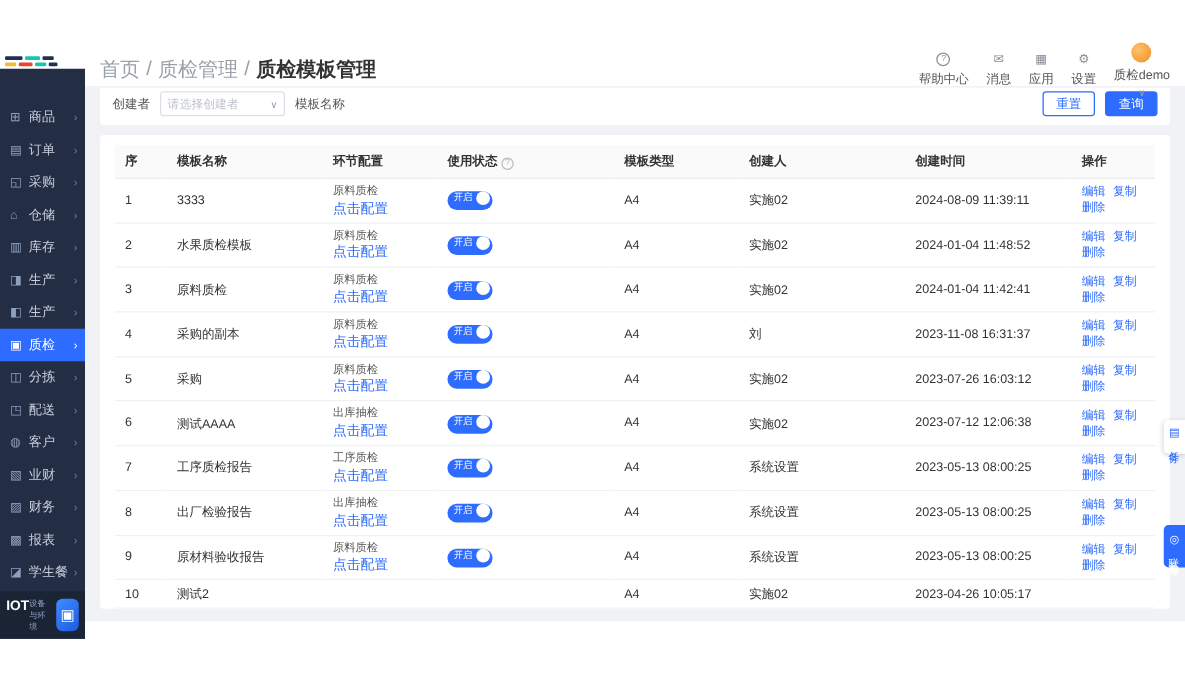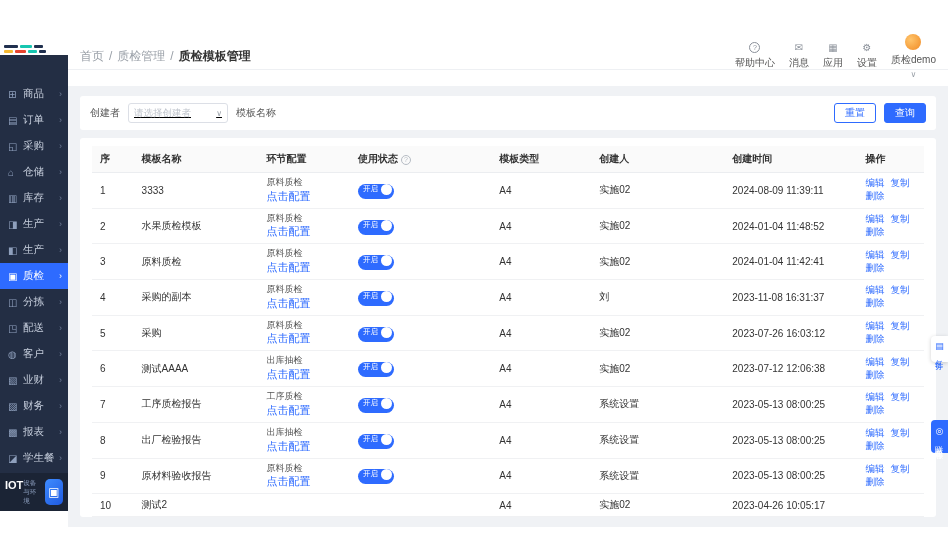--- a/index.html
+++ b/index.html
@@ -7,21 +7,21 @@
   .stage { position:relative; width:948px; height:549px; background:#fff; overflow:hidden; }
 
   
   .logo-strip { position:absolute; left:4px; top:45px; width:60px; height:10px; display:flex; flex-direction:column; gap:2px; }
   .logo-row { display:flex; gap:2px; }
   .logo-row i { display:block; height:3px; border-radius:1px; }
 
   
   .topbar { position:absolute; left:68px; top:43px; width:880px; height:27px; background:#fff;
             border-bottom:1px solid #eef0f3; display:flex; align-items:center; padding:0 12px; z-index:3; }
-  .crumbs { display:flex; align-items:center; gap:5px; font-size:12px; color:#9aa0a8; }
+  .crumbs { display:flex; align-items:center; gap:5px; font-size:16px; color:#9aa0a8; }
   .crumbs .cur { color:#333; font-weight:bold; }
   .topbar-right { margin-left:auto; display:flex; align-items:center; gap:14px; font-size:10px; color:#555; }
   .tb-item { display:flex; align-items:center; gap:3px; cursor:pointer;flex-direction:column; }
   .circle-ico { display:inline-block; width:11px; height:11px; border:1px solid #8a9099; border-radius:50%;
                 font-size:7px; line-height:9px; text-align:center; color:#8a9099; }
   .glyph-ico { font-size:10px; color:#8a9099; }
   .avatar { width:16px; height:16px; border-radius:50%; background:radial-gradient(circle at 35% 35%, #ffc46b, #f08a24); }
   .caret { font-size:8px; color:#9aa0a8; }
 
   
@@ -35,26 +35,26 @@
   .side-item.active { background:#2e6bff; color:#fff; }
   .side-item.active .side-icon, .side-item.active .side-arrow { color:#fff; }
   .iot-block { height:38px; background:#1b2435; display:flex; align-items:center; gap:5px; padding:4px 5px; }
   .iot-texts { display:flex; flex-direction:row; }
   .iot-title { color:#fff; font-weight:bold; font-size:11px; line-height:12px; }
   .iot-sub { color:#8ea0c0; font-size:6.5px; }
   .iot-tile { margin-left:auto; width:26px; height:26px; border-radius:5px; background:linear-gradient(135deg,#3f8cff,#1f5ae0);
               color:#fff; font-size:12px; display:flex; align-items:center; justify-content:center; }
 
   
-  .main { position:absolute; left:68px; top:86px; width:880px; height:441px; background:#f0f2f5;
+  .main { position:absolute; left:68px; top:56px; width:880px; height:441px; background:#f0f2f5;
           padding:10px 12px; display:flex; flex-direction:column; }
   .filter-card { background:#fff; border-radius:3px; padding:7px 10px; display:flex; align-items:center; gap:8px; }
   .f-label { font-size:10px; color:#555; }
   .f-select { width:100px; height:20px; border:1px solid #dcdfe6; border-radius:3px; background:#fff;
-              display:flex; align-items:center; padding:0 5px; gap:4px; cursor:pointer;text-decoration:underline; }
+              display:flex; align-items:center; padding:0 5px; gap:4px; cursor:pointer; }
   .f-select .ph { font-size:9.5px; color:#bfc4cc; flex:1; }
   .f-input { width:115px; height:20px; border:1px solid #dcdfe6; border-radius:3px; padding:0 5px; font-size:9.5px; color:#333; }
   .f-input::placeholder { color:#bfc4cc; }
   .f-spacer { flex:1; }
   .btn { height:20px; border-radius:3px; font-size:10px; padding:0 10px; cursor:pointer; display:inline-flex; align-items:center; }
   .btn-ghost { background:#fff; border:1px solid #2e6bff; color:#2e6bff; }
   .btn-primary { background:#2e6bff; border:1px solid #2e6bff; color:#fff; }
 
   .table-card { margin-top:8px; background:#fff; border-radius:3px; padding:8px 12px 8px 12px; flex:1;
                 display:flex; flex-direction:column; overflow:hidden; }

